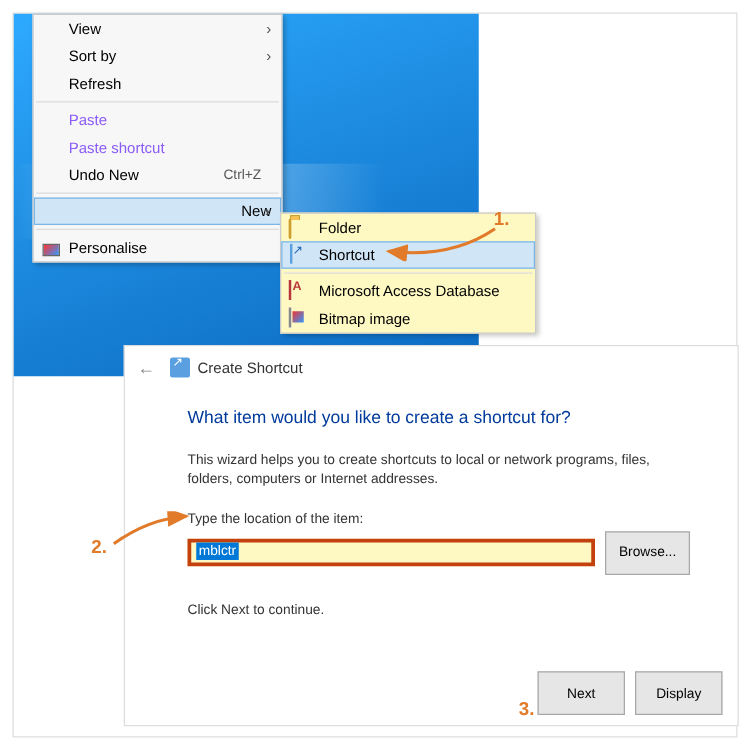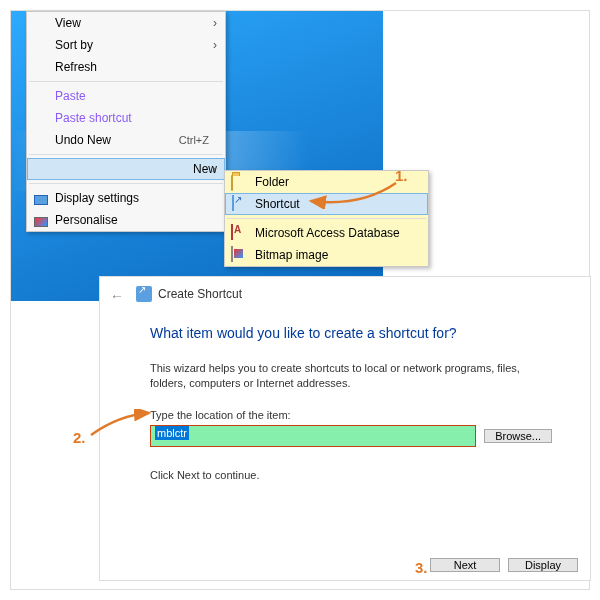--- a/index.html
+++ b/index.html
@@ -33,23 +33,23 @@
   .wizard { position:absolute; left:88px; top:265px; width:492px; height:305px; background:#fff; border:1px solid #ddd; }
   .wizard-top { height:34px; display:flex; align-items:center; padding:0 10px; font-size:12px; color:#333; border-bottom:0; }
   .wizard-top .back { color:#888; margin-right:12px; font-size:14px; }
   .wizard-top .ic { width:16px; height:16px; margin-right:6px; display:inline-block; background:#5aa0e0; border-radius:2px; position:relative; }
   .wizard-top .ic::after{content:"↗"; position:absolute; left:2px; top:-2px; font-size:10px; color:#fff;}
   .wizard-body { padding:14px 38px 10px 50px; }
   .wiz-title { color:#003a9b; font-size:14px; margin-bottom:20px; }
   .wiz-desc { font-size:11px; color:#333; margin-bottom:18px; line-height:1.35; }
   .wiz-label { font-size:11px; color:#333; margin-bottom:4px; }
   .input-row { display:flex; align-items:center; gap:8px; margin-bottom:22px; }
-  .wiz-input { flex:1; height:22px; border:1px solid #c2410c; background:#86efac; padding:0 4px; font-size:11px; color:#fff; }
+  .wiz-input { flex:1; height:22px; border:3px solid #c2410c; background:#fef9c3; padding:0 4px; font-size:11px; color:#fff; }
   .wiz-input-sel { background:#0078d7; display:inline-block; padding:1px 2px; color:#fff; }
-  .btn { height:14px; padding:0 10px; font-size:11px; background:#e6e6e6; border:1px solid #a8a8a8; cursor:pointer; }
+  .btn { height:35px; padding:0 10px; font-size:11px; background:#e6e6e6; border:1px solid #a8a8a8; cursor:pointer; }
   .wiz-hint { font-size:11px; color:#333; }
   .wizard-footer { position:absolute; bottom:8px; right:12px; display:flex; gap:8px; }
 
   
   .ic-folder { width:14px; height:10px; background:#f4c d; background:#f5c455; border:1px solid #caa033; border-radius:1px; position:relative; top:2px;}
   .ic-folder::before{content:"";position:absolute;top:-4px;left:0;width:6px;height:3px;background:#f5c455;border:1px solid #caa033;border-bottom:none;border-radius:1px 1px 0 0;}
   .ic-shortcut{width:14px;height:14px;background:#fff;border:1px solid #5aa0e0;position:relative;}
   .ic-shortcut::after{content:"↗";position:absolute;left:1px;top:-2px;font-size:10px;color:#2263b5;}
   .ic-access{width:14px;height:14px;background:#fff;border:1px solid #b73636;position:relative;}
   .ic-access::after{content:"A";position:absolute;left:2px;top:-1px;font-size:10px;color:#b73636;font-weight:bold;}
@@ -86,26 +86,20 @@
     <div class="ctx-row">
       <span>Undo New</span>
       <span class="kbd">Ctrl+Z</span>
     </div>
     <div class="ctx-sep"></div>
     <div class="ctx-row hover">
       <span>New</span>
       <span class="arrow">›</span>
     </div>
     <div class="ctx-sep"></div>
-    <div class="ctx-row">
-      <span class="icon-slot">
-          <span class="ic-disp"></span>
-        </span>
-      <span>Display settings</span>
-    </div>
     <div class="ctx-row">
       <span class="icon-slot">
           <span class="ic-pers"></span>
         </span>
       <span>Personalise</span>
     </div>
   </div>
 
   <div class="submenu">
     <div class="sm-row">

